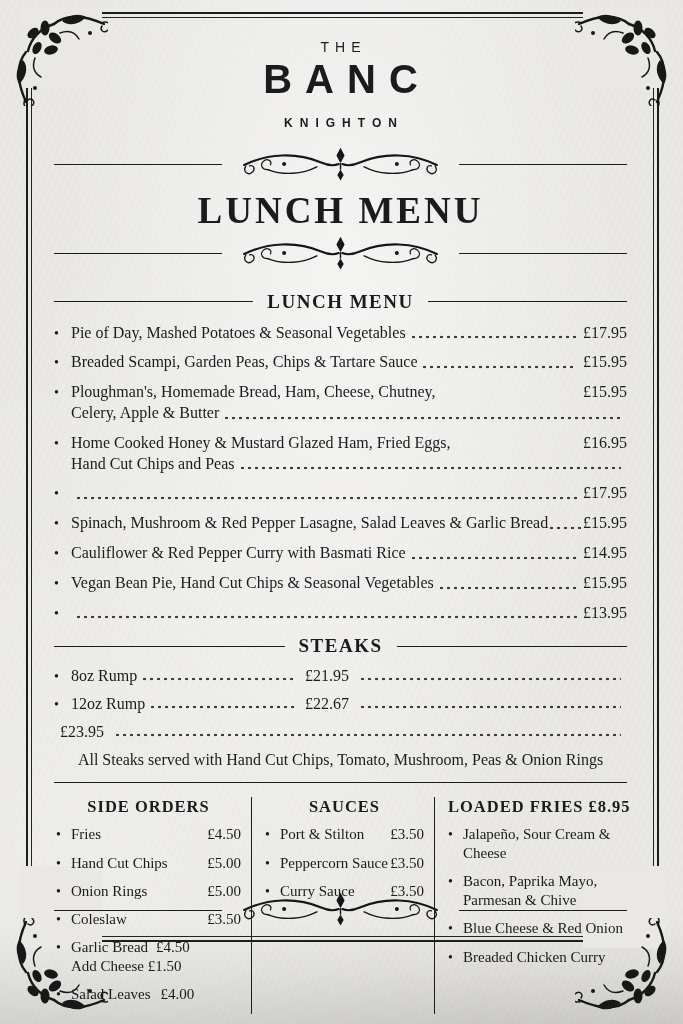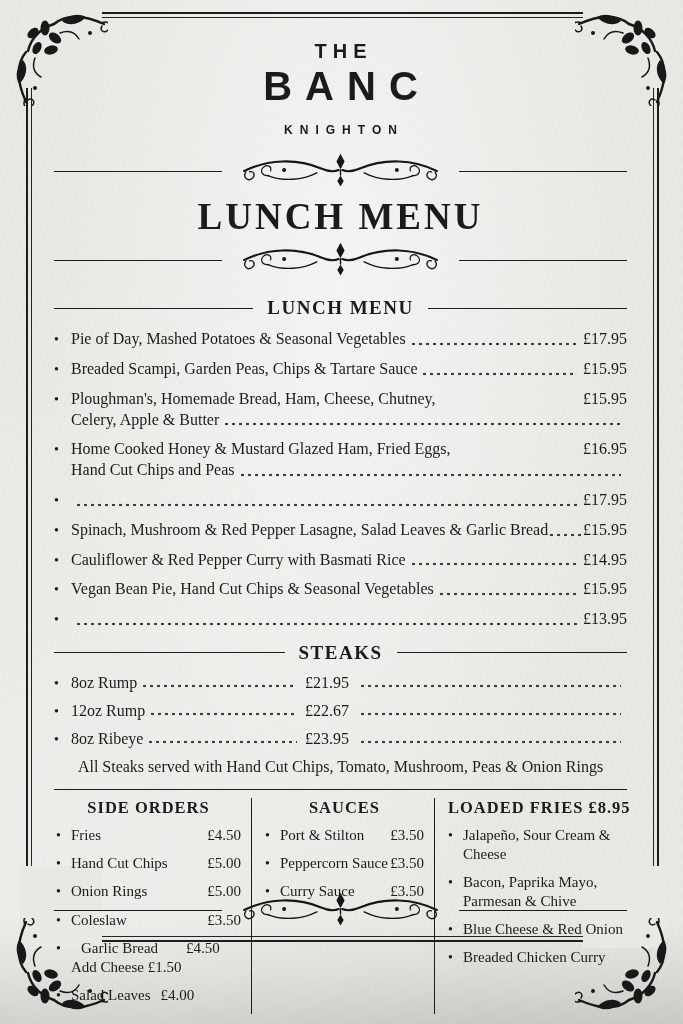--- a/index.html
+++ b/index.html
@@ -39,21 +39,21 @@
   .corner.tl{left:4px;top:2px}
   .corner.tr{right:4px;top:2px;transform:scaleX(-1)}
   .corner.bl{left:4px;bottom:2px;transform:scaleY(-1)}
   .corner.br{right:4px;bottom:2px;transform:scale(-1,-1)}
   
   .content{
     position:absolute;left:26px;top:12px;width:629px;height:926px;
     box-sizing:border-box;padding:28px 28px 0;z-index:4;
   }
   .brand{text-align:center;line-height:1.1;font-family:"Liberation Sans","DejaVu Sans",sans-serif;}
-  .brand-the{font-size:20px;font-weight:700;letter-spacing:6px;margin-left:6px;}
+  .brand-the{font-size:14px;font-weight:400;letter-spacing:6px;margin-left:6px;}
   .brand-name{font-size:40px;font-weight:700;letter-spacing:13px;margin-left:13px;margin-top:2px;}
   .brand-sub{font-size:12px;font-weight:600;letter-spacing:7px;margin-left:7px;margin-top:16px;}
   .ornament-row{display:flex;align-items:center;margin:14px 0 0;}
   .ornament-row .rule{flex:1;border-top:1.6px solid #1c1c1c;}
   .ornament-row svg{flex:0 0 auto;width:225px;height:40px;margin:0 6px;color:#161616;}
   .page-title{
     text-align:center;font-size:37px;font-weight:700;letter-spacing:3px;
     margin:4px 0 2px;
   }
   .section-head{display:flex;align-items:center;margin:17px 0 10px;}
@@ -78,32 +78,32 @@
   .mi2 .l2{display:flex;align-items:baseline;padding-left:17px;}
   
   .steak-row{display:flex;align-items:baseline;font-size:16px;margin-bottom:10px;}
   .steak-left{display:flex;align-items:baseline;flex:0 0 245px;}
   .steak-left .leader{margin-right:2px;}
   .steak-row .price{margin:0 6px;}
   .steaks-note{text-align:center;font-size:16px;margin:4px 0 0;}
   
   .cols{
     display:grid;grid-template-columns:197px 183px 1fr;
-    border-top:1.6px solid #1c1c1c;margin-top:13px;padding-top:8px;
+    border-top:1.6px solid #1c1c1c;margin-top:13px;padding-top:14px;
   }
   .col{padding:0 10px 0 2px;}
   .col.mid,.col.right{border-left:1.4px solid #1c1c1c;padding-left:13px;}
   .col h3{margin:0 0 8px;font-size:16.5px;font-weight:700;letter-spacing:1px;text-align:center;white-space:nowrap;}
   .ci{display:flex;align-items:baseline;font-size:15px;line-height:1.25;margin-bottom:9.5px;}
   .ci .bullet{flex:0 0 15px;}
   .ci .nm{flex:1;}
   .ci .pr{flex:0 0 auto;}
   .ci.inline .nm{flex:0 0 auto;margin-right:10px;}
   .ci.block{display:block;}
-  .ci.block .l{display:flex;align-items:center;gap:10px;}
+  .ci.block .l{display:flex;align-items:center;}
   .ci.block .note{padding-left:15px;}
   .ci .wrap{flex:1;}
   
   .bottom-orn{position:absolute;left:28px;right:28px;bottom:8px;margin:0;}
 </style>
 </head>
 <body>
 
 <svg width="0" height="0" style="position:absolute">
   <defs>
@@ -282,25 +282,20 @@
       <div class="steak-row">
         <div class="steak-left">
           <span class="bullet"></span>
           <span>12oz Rump</span>
           <span class="leader"></span>
         </div>
         <span class="price">£22.67</span>
         <span class="leader"></span>
       </div>
       <div class="steak-row">
-        <div class="steak-left">
-          <span class="bullet"></span>
-          <span>8oz Ribeye</span>
-          <span class="leader"></span>
-        </div>
         <span class="price">£23.95</span>
         <span class="leader"></span>
       </div>
       <div class="steaks-note">All Steaks served with Hand Cut Chips, Tomato, Mushroom, Peas &amp; Onion Rings</div>
     </div>
 
     <div class="cols">
 
       <div class="col">
         <h3>SIDE ORDERS</h3>

